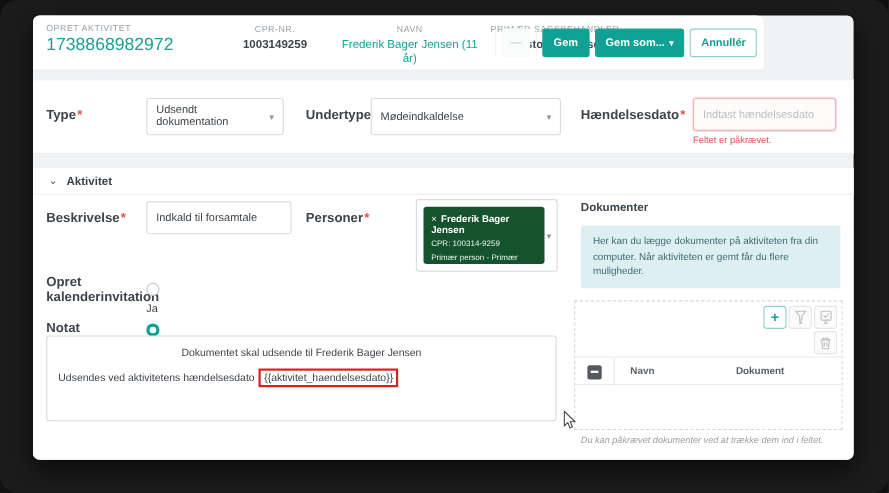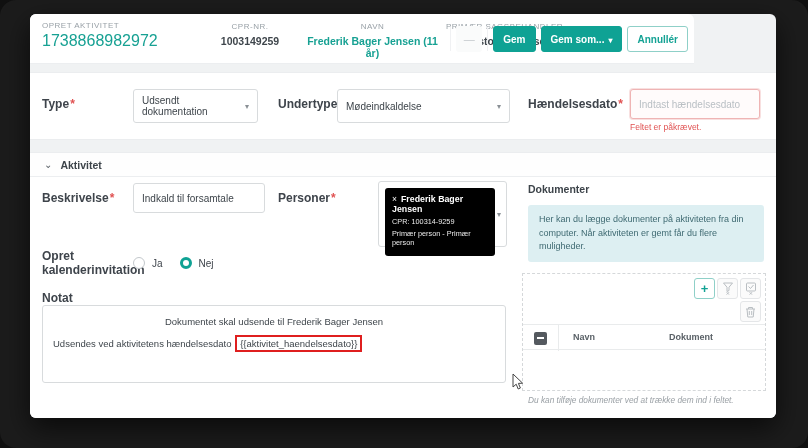--- a/index.html
+++ b/index.html
@@ -9,21 +9,21 @@
             border-radius:6px; box-shadow:0 10px 28px rgba(0,0,0,.65); }
 
   
   .hdr { position:absolute; left:0; top:0; width:664px; height:50px; background:#fff;
          border-bottom:1px solid #eceef0; border-radius:6px 6px 0 0; }
   .hdr-caps { font-size:8px; letter-spacing:.5px; color:#99a1a7; }
   .hdr-left { position:absolute; left:12px; top:7px; }
   .hdr-id { font-size:16px; color:#17a193; font-weight:500; margin-top:2px; }
   .hdr-group { position:absolute; top:8px; text-align:center; }
   .hdr-val { font-size:10.5px; color:#3f464c; font-weight:600; margin-top:4px; }
-  .hdr-val.link { color:#17a193; font-weight:700; cursor:pointer; }
+  .hdr-val.link { color:#17a193; font-weight:400; cursor:pointer; }
   .hdr-actions { position:absolute; right:6px; top:12px; display:flex; align-items:center; gap:5px; }
   .vdiv { width:1px; height:24px; background:#f0f1f3; }
   .more-btn { width:26px; height:26px; border:none; background:#fafbfb; color:#c3c8cc; font-size:11px;
               border-radius:3px; cursor:pointer; line-height:26px; text-align:center; }
   .btn { height:26px; border-radius:3px; font-size:10px; font-weight:600; padding:0 9px; cursor:pointer; }
   .btn-primary { background:#0fa294; border:1px solid #0fa294; color:#fff; }
   .btn-outline { background:#fff; border:1px solid #8fd0c8; color:#14a294; }
   .caret { font-size:8px; margin-left:4px; }
 
   
@@ -45,28 +45,28 @@
   .err-txt { font-size:8.5px; color:#e05252; margin-top:3px; }
 
   
   .act-card { top:138px; height:266px; border-radius:0 0 6px 6px; border-bottom:none; }
   .sec-bar { position:absolute; left:0; top:0; width:100%; height:24px; border-bottom:1px solid #eceef0;
              display:flex; align-items:center; padding-left:14px; gap:8px; cursor:pointer; background:#fefefe; }
   .sec-chev { color:#5a6167; font-size:10px; line-height:10px; }
   .sec-title { font-size:10.5px; font-weight:600; color:#3d444a; }
 
   .person-box { left:348px; top:28px; width:129px; height:66px; border:1px solid #d8dbdd; border-radius:3px; background:#fff; cursor:pointer; }
-  .chip { position:absolute; left:6px; top:6px; width:110px; height:68px; background:#000000; border-radius:3px;
+  .chip { position:absolute; left:6px; top:6px; width:110px; height:52px; background:#14532d; border-radius:3px;
           color:#fff; padding:6px 7px; }
   .chip-name { font-size:8.8px; font-weight:700; }
   .chip-x { font-size:8.5px; margin-right:4px; cursor:pointer; font-weight:400; }
   .chip-sub { font-size:7.3px; margin-top:3px; opacity:.92; }
   .person-caret { position:absolute; right:5px; top:28px; color:#8a9095; font-size:8px; }
 
-  .radio-row { display:flex; align-items:center; gap:7px; }
+  .radio-row { display:flex; gap:7px;flex-direction:column; }
   .radio { width:12px; height:12px; border-radius:50%; border:1px solid #c3c8cc; background:#fff; cursor:pointer; }
   .radio.on { border:3.5px solid #0fa294; }
   .radio-lbl { font-size:10px; color:#3e444b; margin-right:10px; }
 
   .note-area { left:12px; top:152px; width:464px; height:78px; border:1px solid #d8dbdd; border-radius:3px;
                background:#fff; padding:8px 10px; font-size:9.5px; color:#3e454b; line-height:15px; cursor:text; }
   .token { border:2px solid #df1f1f; padding:1px 3px; margin-left:1px; }
 
   
   .doc-title { left:498px; top:30px; width:236px; font-size:10.5px; font-weight:700; color:#3d444a;
@@ -207,21 +207,21 @@
         </div>
         <div class="dz-table-head">
           <div class="dz-cb-cell">
             <span class="cb"></span>
           </div>
           <div class="col-h" style="left:50px;">Navn</div>
           <div class="col-h" style="left:146px;">Dokument</div>
         </div>
       </div>
 
-      <div class="abs hint">Du kan tilføje dokumenter ved at trække dem ind i feltet.</div>
+      <div class="abs hint">Du kan påkrævet dokumenter ved at trække dem ind i feltet.</div>
 
       <svg class="cursor" width="13" height="18" viewBox="0 0 13 18">
         <path d="M1 1 L1 14 L4.2 11.2 L6.2 16 L8.4 15 L6.4 10.4 L10.6 10.2 Z" fill="#fff" stroke="#444" stroke-width="1"></path>
       </svg>
     </div>
 
   </div>
 </div>
 
 </body></html>

